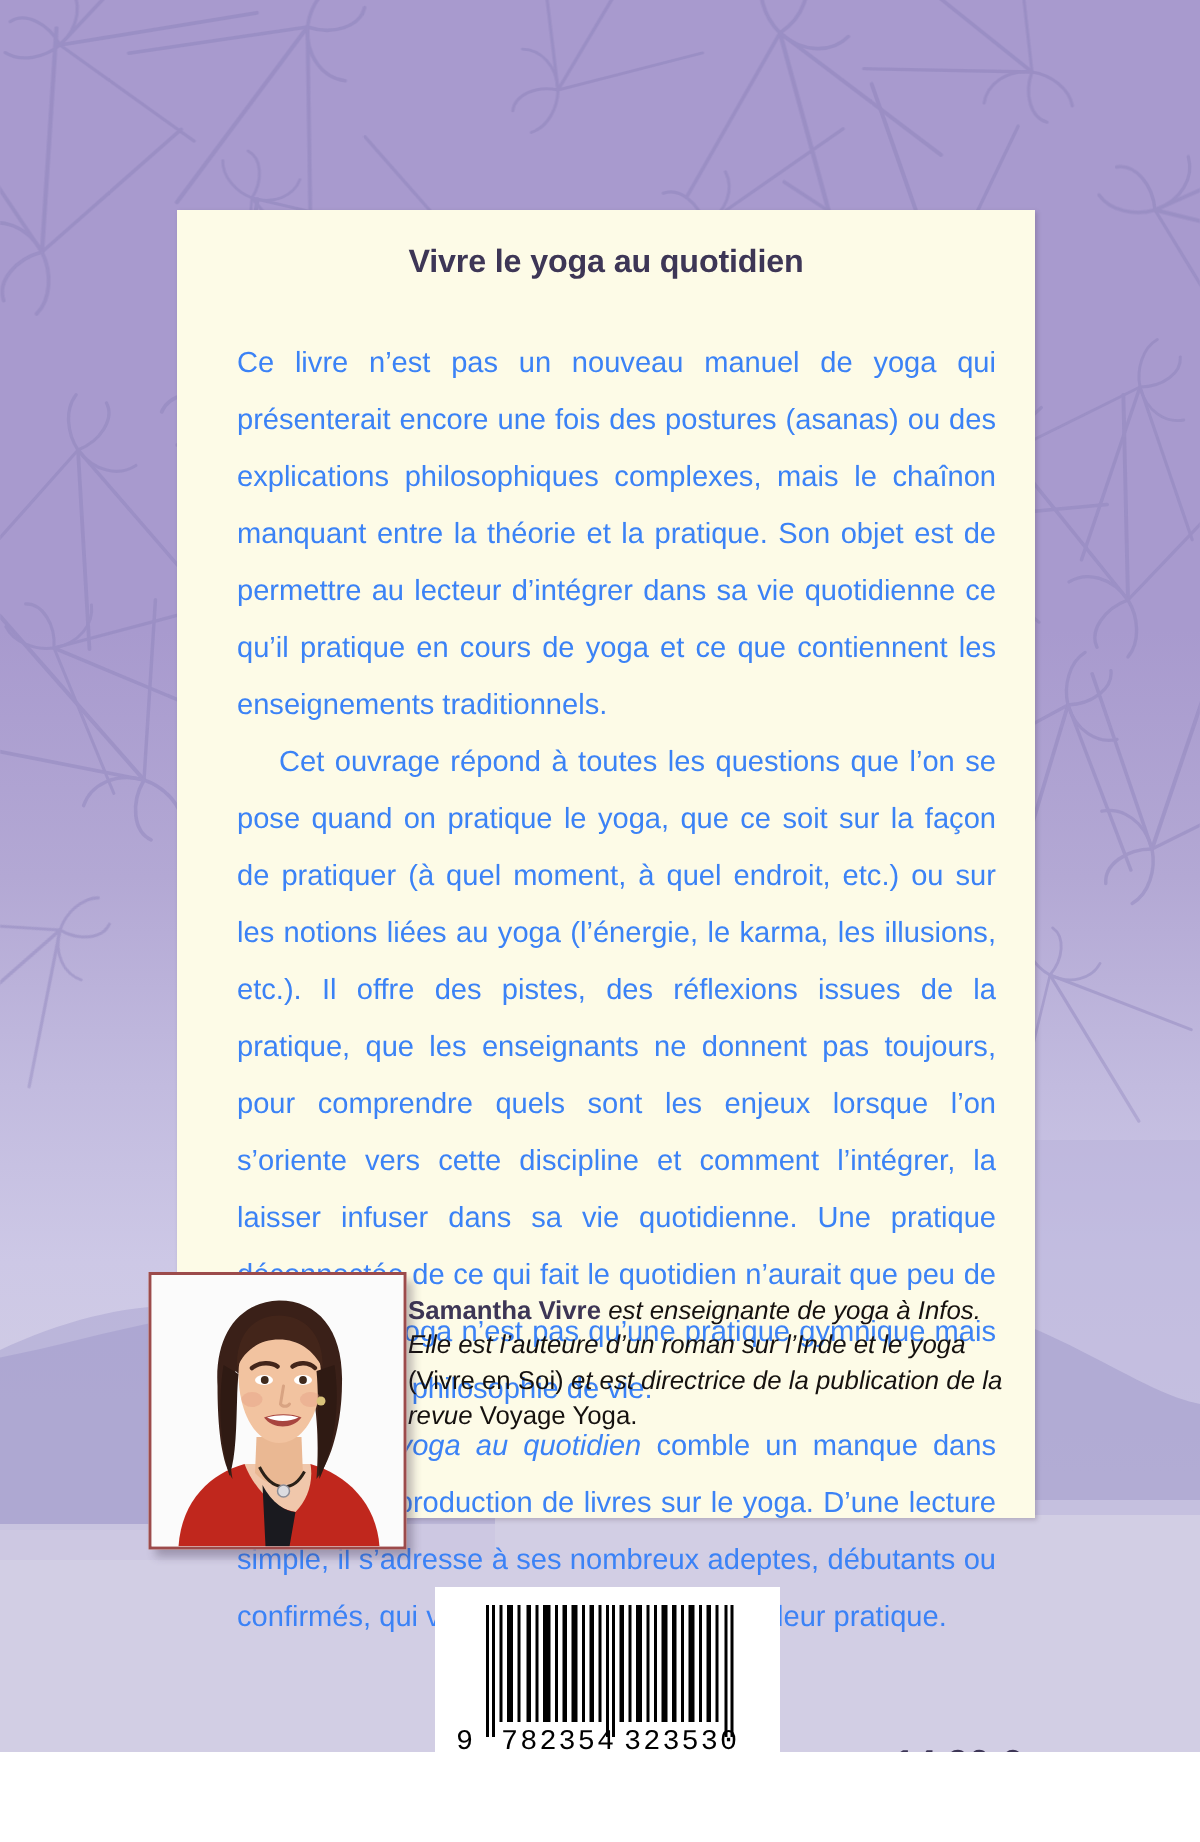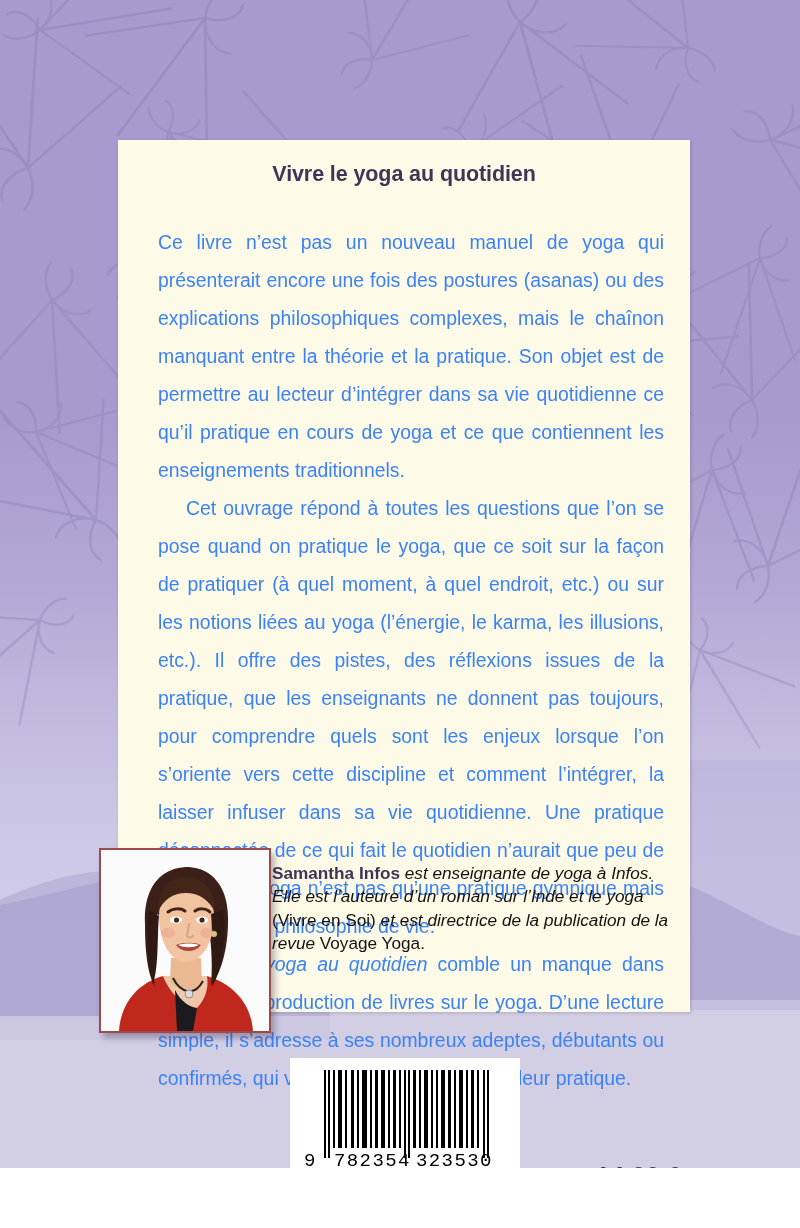--- a/index.html
+++ b/index.html
@@ -203,21 +203,21 @@
   <div id="text-panel">
     <h1 id="panel-title">Vivre le yoga au quotidien</h1>
 
     <div id="blurb">
       <p>Ce livre n’est pas un nouveau manuel de yoga qui présenterait encore une fois des postures (asanas) ou des explications philosophiques complexes, mais le chaînon manquant entre la théorie et la pratique. Son objet est de permettre au lecteur d’intégrer dans sa vie quotidienne ce qu’il pratique en cours de yoga et ce que contiennent les enseignements traditionnels.</p>
       <p class="indented">Cet ouvrage répond à toutes les questions que l’on se pose quand on pratique le yoga, que ce soit sur la façon de pratiquer (à quel moment, à quel endroit, etc.) ou sur les notions liées au yoga (l’énergie, le karma, les illusions, etc.). Il offre des pistes, des réflexions issues de la pratique, que les enseignants ne donnent pas toujours, pour comprendre quels sont les enjeux lorsque l’on s’oriente vers cette discipline et comment l’intégrer, la laisser infuser dans sa vie quotidienne. Une pratique déconnectée de ce qui fait le quotidien n’aurait que peu de sens car le yoga n’est pas qu’une pratique gymnique mais une véritable philosophie de vie.</p>
       <p class="indented"><em class="title-italic">Vivre le yoga au quotidien</em><span> comble un manque dans l’importante production de livres sur le yoga. D’une lecture simple, il s’adresse à ses nombreux adeptes, débutants ou confirmés, qui veulent aller plus loin dans leur pratique.</span></p>
     </div>
   </div>
 
-  <div id="author-bio"><span class="author-name">Samantha Infos</span><span> est enseignante de yoga à Infos. Elle est l’auteure d’un roman sur l’Inde et le yoga </span><span class="roman">(Vivre en Soi)</span><span> et est directrice de la publication de la revue </span><span class="roman">Voyage Yoga.</span></div>
+  <div id="author-bio"><span class="author-name">Samantha Vivre</span><span> est enseignante de yoga à Infos. Elle est l’auteure d’un roman sur l’Inde et le yoga </span><span class="roman">(Vivre en Soi)</span><span> et est directrice de la publication de la revue </span><span class="roman">Voyage Yoga.</span></div>
 
   <div id="author-photo">
     <svg viewBox="0 0 168 181" width="168" height="181" aria-hidden="true">
       <rect x="0" y="0" width="168" height="181" fill="#fbfbfb"></rect>
 
       <path d="M18,181 C20,150 40,132 62,126 L106,126 C130,133 150,152 152,181 Z" fill="#c0271d"></path>
       <path d="M62,126 C70,146 84,156 96,158 C104,150 108,138 106,126 Z" fill="#f0c7ab"></path>
       <path d="M74,140 C80,152 90,158 96,158 L92,181 L76,181 Z" fill="#1a1a1f"></path>
 
       <path d="M70,108 L100,108 L101,134 C92,142 78,142 69,132 Z" fill="#eab893"></path>

